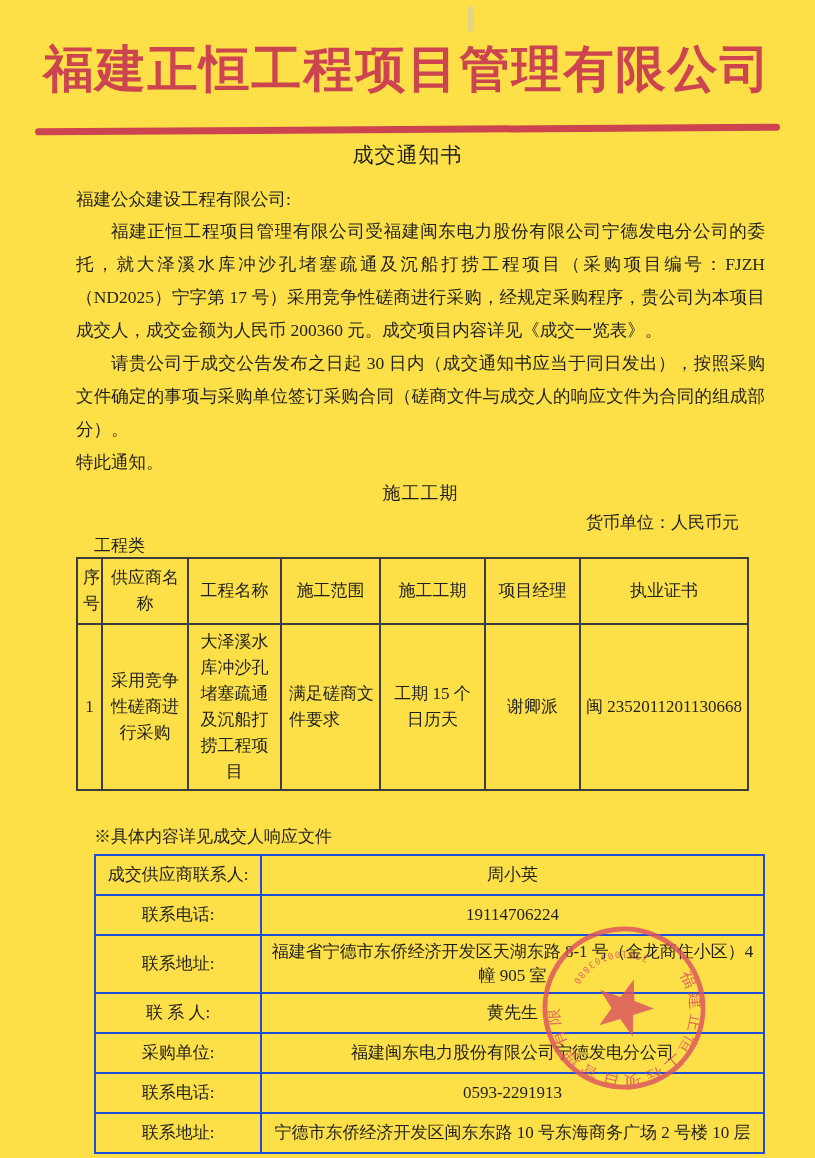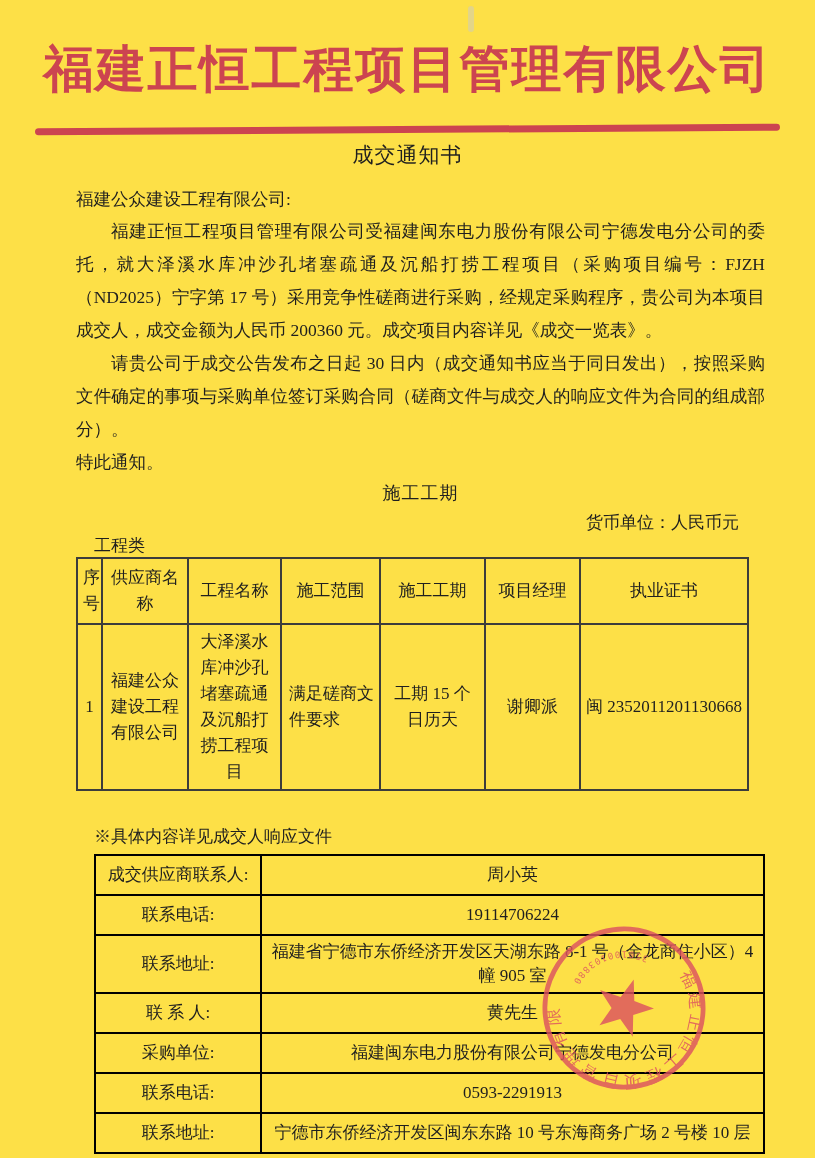--- a/index.html
+++ b/index.html
@@ -53,21 +53,21 @@
     vertical-align:middle;
     padding:4px 5px;
     line-height:26px;
   }
   .award thead th{height:56px;}
   .award tbody td{height:138px;}
   .award td.range{text-align:left;padding-left:7px;}
   .note{margin-top:34px;margin-left:18px;font-size:17px;}
   .contact{width:671px;margin-left:18px;margin-top:6px;}
   .contact td{
-    border:2px solid #000000;
+    border:2px solid #1d4ed8;
     font-size:17px;
     text-align:center;
     vertical-align:middle;
     padding:4px 8px;
     line-height:24px;
     height:30px;
   }
   .contact td.lbl{width:148px;}
   .seal{position:absolute;left:538px;top:922px;opacity:.82;pointer-events:none;}
 </style>
@@ -110,21 +110,21 @@
           <th>工程名称</th>
           <th>施工范围</th>
           <th>施工工期</th>
           <th>项目经理</th>
           <th>执业证书</th>
         </tr>
       </thead>
       <tbody>
         <tr>
           <td>1</td>
-          <td>福建公众建设工程有限公司</td>
+          <td>采用竞争性磋商进行采购</td>
           <td>大泽溪水库冲沙孔堵塞疏通及沉船打捞工程项目</td>
           <td class="range">满足磋商文件要求</td>
           <td>工期 15 个日历天</td>
           <td>谢卿派</td>
           <td>闽 2352011201130668</td>
         </tr>
       </tbody>
     </table>
 
     <div class="note">※具体内容详见成交人响应文件</div>

